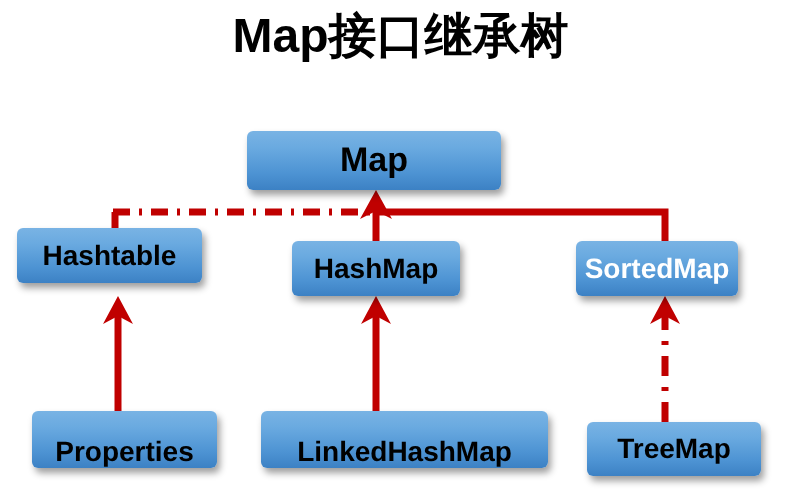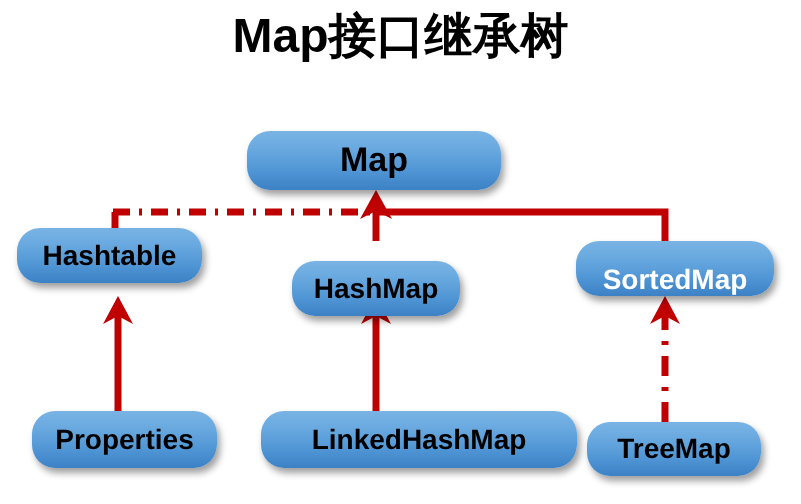--- a/index.html
+++ b/index.html
@@ -42,43 +42,43 @@
     width: 801px;
     height: 504px;
     z-index: 1;
   }
 
   
   .node {
     position: absolute;
     z-index: 2;
     box-sizing: border-box;
-    border-radius: 23px;
+    border-radius: 6px;
     background: linear-gradient(to bottom, #79b3e4 0%, #6aaae0 28%, #4d93d3 72%, #3c81c4 100%);
     box-shadow: 3px 5px 7px rgba(0,0,0,0.38);
     display: flex;
     align-items: center;
     justify-content: center;
     color: #000000;
     font-weight: bold;
     font-size: 28px;
     white-space: nowrap;
     text-rendering: geometricPrecision;
   }
   .node.white-label {
     color: #ffffff;
   }
 
   
   #node-map          { left: 247px; top: 131px; width: 254px; height: 59px; font-size: 34px; }
   #node-hashtable    { left:  17px; top: 228px; width: 185px; height: 55px; }
-  #node-hashmap      { left: 292px; top: 241px; width: 168px; height: 55px; margin-top: 20px; }
-  #node-sortedmap    { left: 576px; top: 241px; width: 198px; height: 55px; align-items: flex-end; }
-  #node-properties   { left:  32px; top: 411px; width: 185px; height: 57px; }
-  #node-linkedhashmap{ left: 261px; top: 411px; width: 316px; height: 57px; }
+  #node-hashmap      { left: 292px; top: 241px; width: 168px; height: 55px; }
+  #node-sortedmap    { left: 576px; top: 241px; width: 162px; height: 55px; }
+  #node-properties   { left:  32px; top: 411px; width: 185px; height: 57px; align-items: flex-end; }
+  #node-linkedhashmap{ left: 261px; top: 411px; width: 287px; height: 57px; align-items: flex-end; }
   #node-treemap      { left: 587px; top: 422px; width: 174px; height: 54px; }
 </style>
 </head>
 <body>
 
 <div id="canvas">
 
   <div id="title">Map接口继承树</div>
 
   <svg id="wires" viewBox="0 0 801 504" width="801" height="504">

